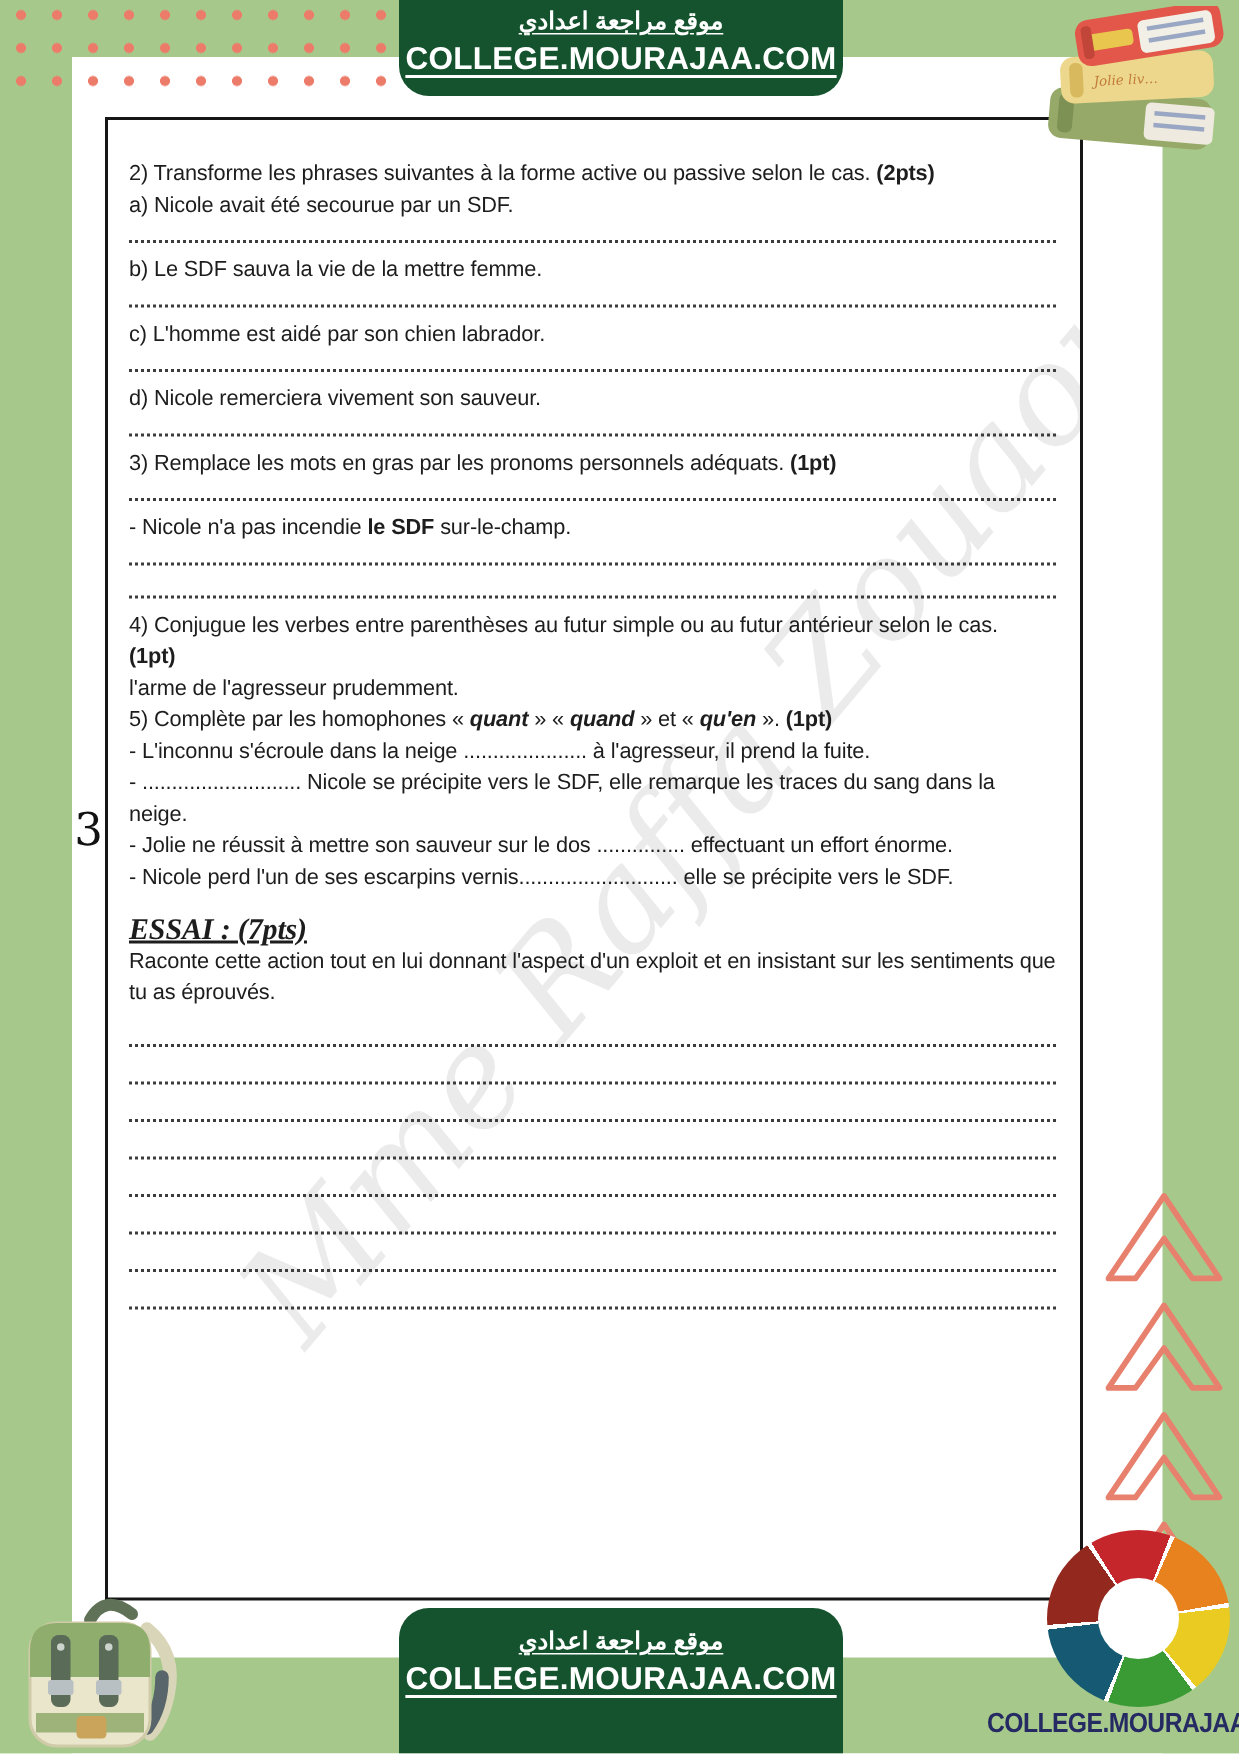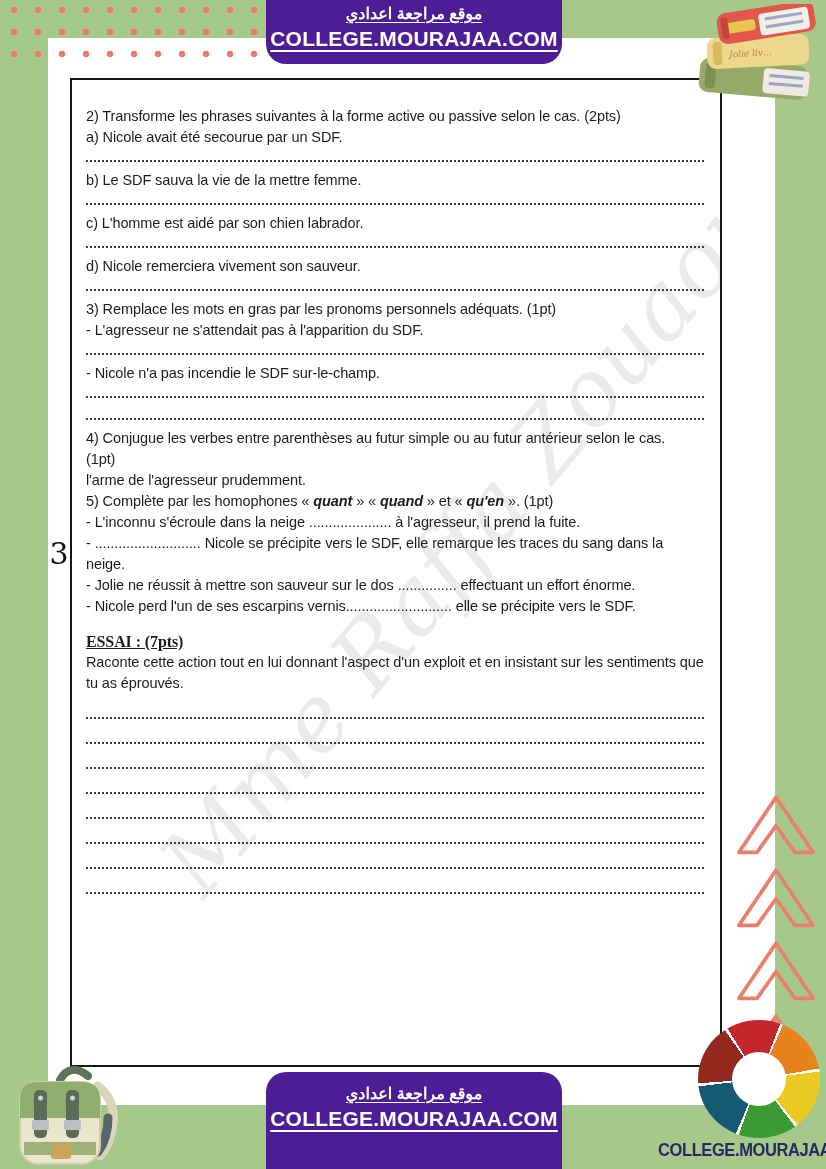--- a/index.html
+++ b/index.html
@@ -14,21 +14,21 @@
   .band-right{left:775px;top:0;width:51px;height:1169px;}
   .band-bottom{left:0;top:1105px;width:826px;height:64px;}
   
   .dots{
     position:absolute;left:0;top:0;width:372px;height:64px;z-index:2;
     background-image:radial-gradient(circle,#ed7b6a 3.1px,rgba(0,0,0,0) 3.6px);
     background-size:24px 22px;background-position:2px -1px;
   }
   
   .banner{
-    position:absolute;left:266px;width:296px;background:#4c1d95;z-index:3;
+    position:absolute;left:266px;width:296px;background:#14532d;z-index:3;
     text-align:center;color:#ffffff;
   }
   .banner-top{top:0;height:64px;border-radius:0 0 20px 20px;}
   .banner-bottom{top:1072px;height:97px;border-radius:20px 20px 0 0;}
   .site-ar{
     display:inline-block;margin-top:4px;font-size:16px;font-weight:700;
     text-decoration:underline;text-underline-offset:3px;
   }
   .banner-bottom .site-ar{margin-top:12px;}
   .site-url{
@@ -37,27 +37,27 @@
   }
   
   .doc{
     position:absolute;left:70px;top:78px;width:618px;height:959px;z-index:3;
     border:2px solid #161616;background:#ffffff;
     padding:26px 16px 0 14px;
     color:#1d1d1d;font-size:14.5px;line-height:21px;letter-spacing:-0.1px;
     overflow:hidden;
   }
   .doc p{margin:0;}
-  .b{font-weight:400;}
+  .b{font-weight:700;}
   .bi{font-weight:700;font-style:italic;}
   .dotline{height:12px;border-bottom:2px dotted #3c3c3c;margin-bottom:8px;}
   .sec{margin-top:12px;}
   .essay-head{
-    font-weight:700;font-family:"Liberation Serif",serif;
-    font-size:16px;text-decoration:underline;margin-top:14px !important;
+    font-weight:700;font-style:italic;font-family:"Liberation Serif",serif;
+    font-size:20px;text-decoration:underline;margin-top:14px !important;
   }
   .essay-line{height:13px;margin-bottom:10px;}
   .watermark{
     position:absolute;left:-60px;top:430px;width:940px;z-index:0;
     text-align:center;transform:rotate(-50deg);
     font-family:"DejaVu Serif",serif;font-style:italic;
     font-size:92px;color:rgba(110,110,110,0.14);white-space:nowrap;
     pointer-events:none;
   }
   .doc-content{position:relative;z-index:1;}
@@ -138,21 +138,20 @@
     <p>a) Nicole avait été secourue par un SDF.</p>
     <div class="dotline"></div>
     <p>b) Le SDF sauva la vie de la mettre femme.</p>
     <div class="dotline"></div>
     <p>c) L'homme est aidé par son chien labrador.</p>
     <div class="dotline"></div>
     <p>d) Nicole remerciera vivement son sauveur.</p>
     <div class="dotline"></div>
 
     <p class="sec"><span>3) Remplace les mots en gras par les pronoms personnels adéquats. </span><span class="b">(1pt)</span></p>
-    <p><span>- L'agresseur ne s'attendait pas </span><span class="b">à l'apparition du SDF</span><span>.</span></p>
     <div class="dotline"></div>
     <p><span>- Nicole n'a pas incendie </span><span class="b">le SDF</span><span> sur-le-champ.</span></p>
     <div class="dotline"></div>
     <div class="dotline"></div>
 
     <p class="sec">4) Conjugue les verbes entre parenthèses au futur simple ou au futur antérieur selon le cas.</p>
     <p class="b">(1pt)</p>
     <p>l'arme  de l'agresseur prudemment.</p>
 
     <p class="sec"><span>5) Complète par les homophones  « </span><span class="bi">quant</span><span> »  « </span><span class="bi">quand</span><span> » et  « </span><span class="bi">qu'en</span><span> ». </span><span class="b">(1pt)</span></p>

